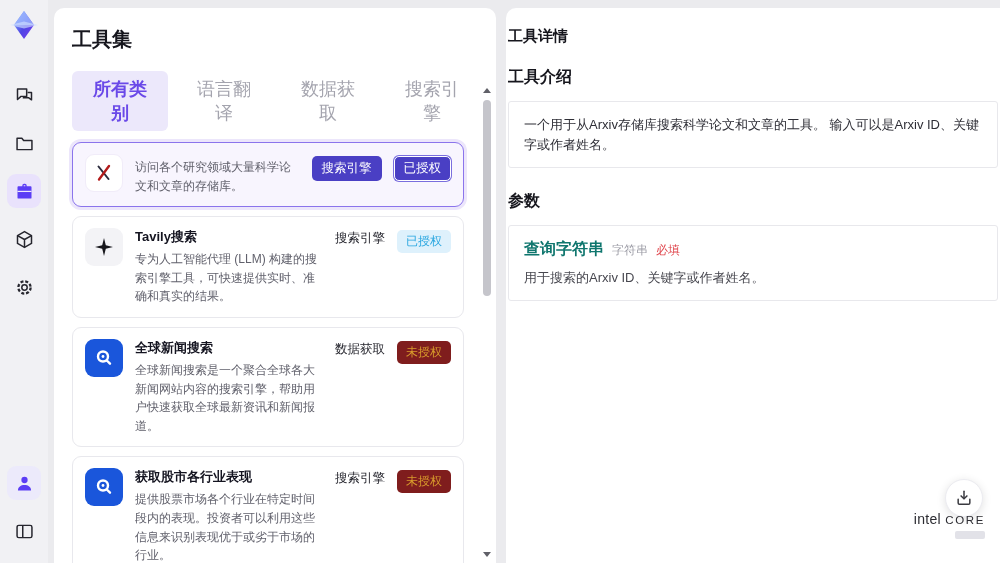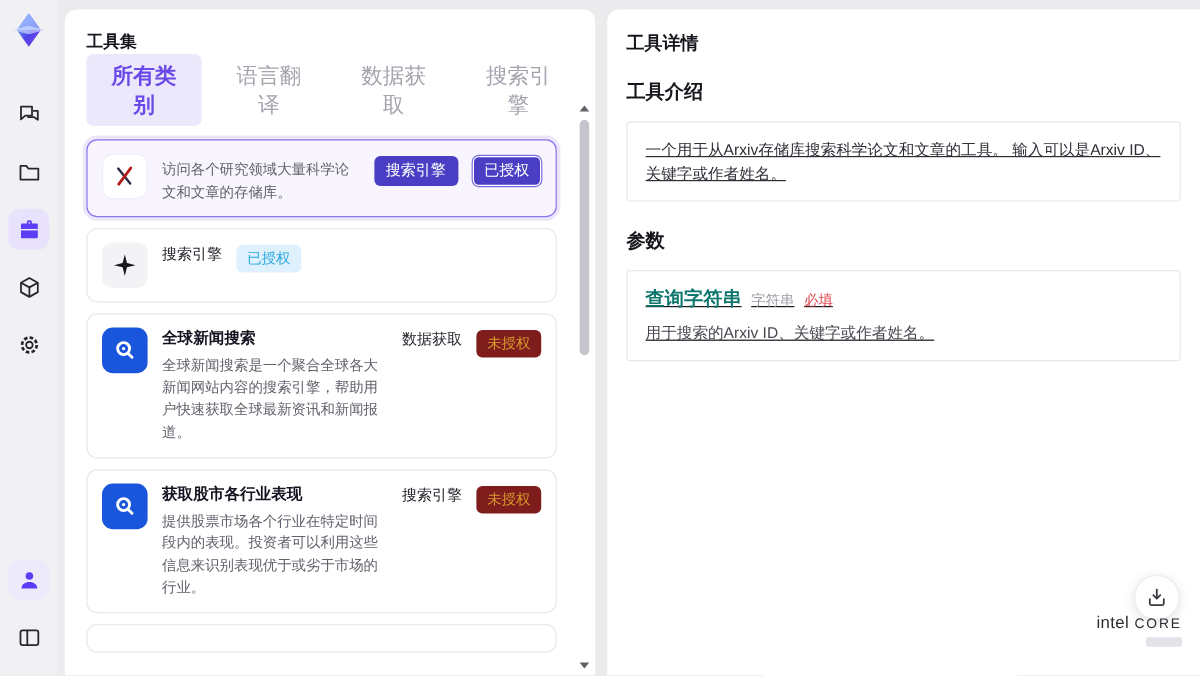--- a/index.html
+++ b/index.html
@@ -25,21 +25,21 @@
   .nav-btn svg { width:21px; height:21px; }
   .nav-btn.active { background:#e9e2fc; color:#5b3df5; }
   .nav-btn.purple { color:#5b3df5; background:#eceafb; }
   .sb-spacer { flex:1; }
   
   .tools-panel {
     position:absolute; left:54px; top:8px; width:442px; bottom:0;
     background:#fff; border-radius:10px 10px 0 0; padding:18px 16px 0 18px;
     overflow:hidden;
   }
-  .panel-title { font-size:14px; font-weight:bold; margin:0 0 1px; }
+  .panel-title { font-size:20px; font-weight:bold; margin:0 0 18px; }
   .tabs { display:flex; gap:8px; margin-bottom:11px; }
   .tab {
     border:none; background:transparent; cursor:pointer;
     font-size:18px; color:#a4a4ae; padding:6px 20px; border-radius:6px;
     font-family:Liberation Sans, sans-serif;
   }
   .tab.active { color:#6a49e8; background:#ece8fb; font-weight:bold; }
   .cards { display:flex; flex-direction:column; gap:9px; padding-right:16px; }
   .card {
     display:flex; gap:12px; padding:11px 12px; background:#fff;
@@ -69,25 +69,25 @@
   .badge.solid.ring { border:1px solid #fff; box-shadow:0 0 0 1px #7a6ede; padding:3px 9px; }
   
   .scrollbar { position:absolute; right:4px; top:80px; bottom:6px; width:10px; }
   .sb-arrow { width:0; height:0; margin:0 auto; border-left:4px solid transparent; border-right:4px solid transparent; cursor:pointer; }
   .sb-arrow.up { border-bottom:5px solid #606068; }
   .sb-arrow.down { border-top:5px solid #606068; position:absolute; bottom:0; left:1px; }
   .sb-thumb { position:absolute; top:12px; left:1px; width:8px; height:196px; background:#c5c5cb; border-radius:4px; cursor:pointer; }
   
   .details-panel {
     position:absolute; left:506px; top:8px; right:0; bottom:0;
-    background:#fff; border-radius:10px 0 0 0; padding:19px 16px;
+    background:#fff; border-radius:10px 0 0 0; padding:19px 2px;
   }
   .dp-title { font-size:15px; font-weight:bold; margin:0 0 21px; }
   .dp-sub { font-size:16px; font-weight:bold; margin:0 0 13px; }
-  .box { border:1px solid #e8e8ec; border-radius:3px; padding:13px 15px; background:#fff;text-decoration:underline; }
+  .box { border:1px solid #e8e8ec; border-radius:3px; padding:13px 15px; background:#fff; }
   .intro-box { font-size:13px; color:#2e2e36; margin-bottom:23px; line-height:1.5; }
   .param-head { display:flex; align-items:baseline; gap:8px; margin-bottom:9px; }
   .p-name { font-size:16px; font-weight:bold; color:#0f766e; }
   .p-type { font-size:12px; color:#9a9aa4; }
   .p-req { font-size:12px; color:#e0474e;text-align:center; }
   .p-desc { font-size:13px; color:#47474f; }
   
   .fab {
     position:absolute; right:17px; bottom:46px; width:38px; height:38px;
     border-radius:50%; background:#fff; border:1px solid #ececf1;
@@ -185,20 +185,24 @@
       <span class="badge solid">搜索引擎</span>
       <span class="badge auth solid ring">已授权</span>
     </div>
   </div>
       <div class="card">
     <div class="tool-icon tavily">
           <svg viewBox="0 0 24 24" fill="#17171c">
             <path d="M12 3l1.8 7.2L21 12l-7.2 1.8L12 21l-1.8-7.2L3 12l7.2-1.8z"></path>
           </svg>
         </div>
+    <div class="card-main">
+      <div class="card-title">Tavily搜索</div>
+      <div class="card-desc">专为人工智能代理 (LLM) 构建的搜索引擎工具，可快速提供实时、准确和真实的结果。</div>
+    </div>
     <div class="card-tags">
       <span class="cat-plain">搜索引擎</span>
       <span class="badge auth">已授权</span>
     </div>
   </div>
       <div class="card">
     <div class="tool-icon bluesearch">
           <svg viewBox="0 0 24 24" fill="none">
             <circle cx="11" cy="10.5" r="5" stroke="#fff" stroke-width="2.4"></circle>
             <circle cx="11" cy="10.5" r="1.4" fill="#fff"></circle>

